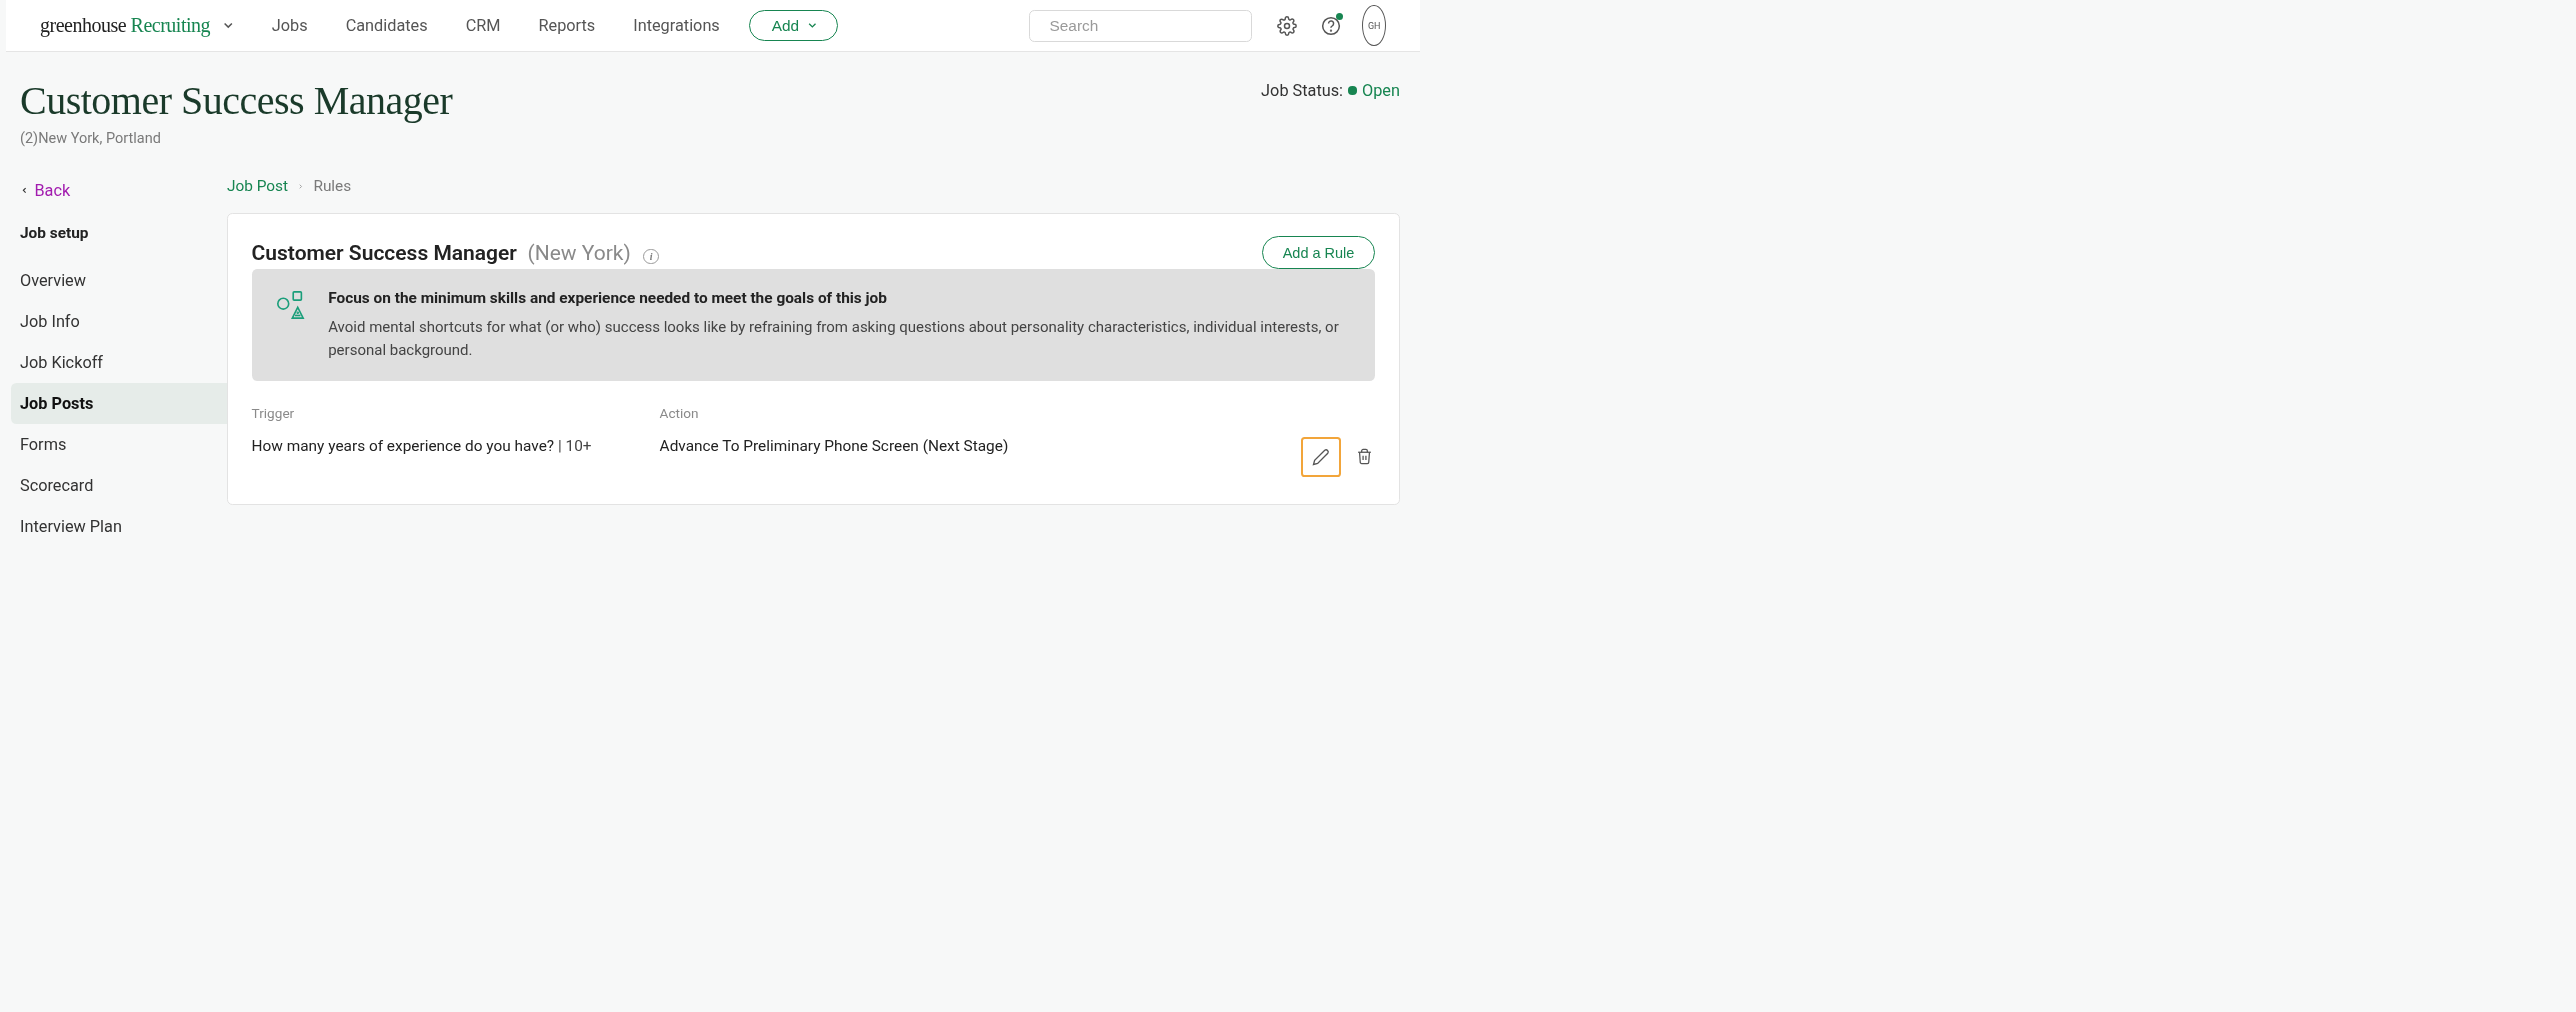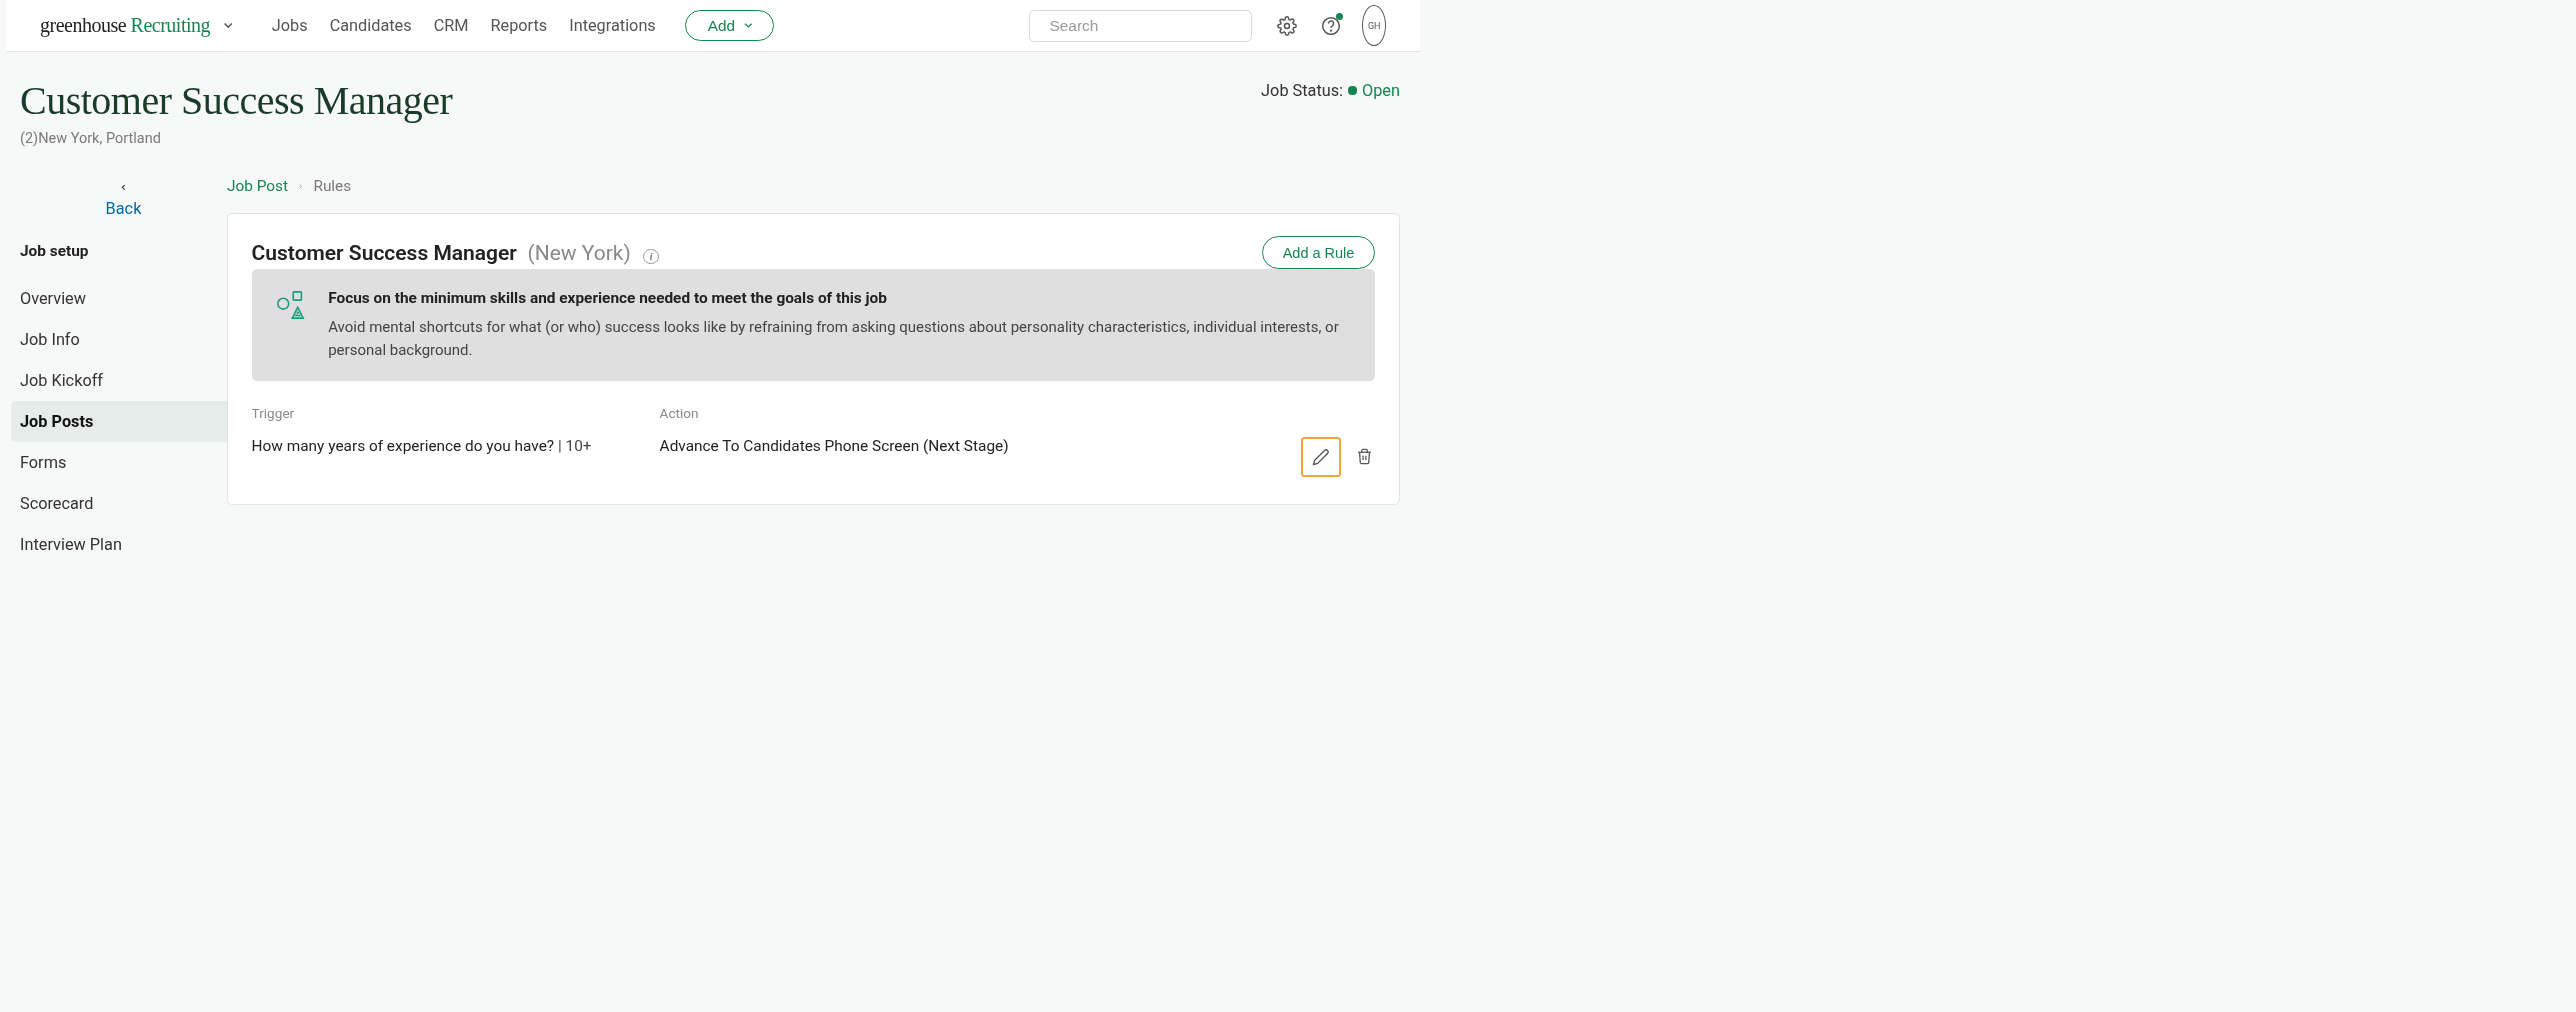--- a/index.html
+++ b/index.html
@@ -26,21 +26,21 @@
     letter-spacing: -0.5px;
     display: flex;
     align-items: center;
     gap: 7.3px;
     color: #222;
   }
   .logo .green { color: #178551; }
   .logo-chevron { margin-left: 3.6px; display:flex; align-items:center; }
   .nav {
     display: flex;
-    gap: 22px;
+    gap: 38px;
     margin-left: 25.4px;
     font-size: 16.3px;
     color: #555;
   }
   .nav-item { cursor: pointer; }
   .add-btn {
     margin-left: 18px;
     border: 1.4px solid #178551;
     color: #178551;
     background: #fff;
@@ -144,24 +144,23 @@
   .sidebar {
     width: 227px;
     padding: 16.3px 0 0 20px;
     flex-shrink: 0;
   }
   .back-link {
     display: flex;
     align-items: center;
     gap: 5.4px;
     font-size: 16.3px;
-    color: #0369a1;
+    color: #a21caf;
     cursor: pointer;
     margin-bottom: 23.6px;
-    flex-direction: column;
   }
   .side-section-title {
     font-size: 15.4px;
     font-weight: 700;
     color: #222;
     margin-bottom: 18px;
   }
   .side-item {
     font-size: 16.3px;
     color: #333;
@@ -409,21 +408,21 @@
       <div class="rule-table">
         <div class="rule-head">
           <div class="col-trigger">Trigger</div>
           <div class="col-action">Action</div>
           <div class="col-ops"></div>
         </div>
         <div class="rule-row">
           <div class="col-trigger">
             <span class="trigger-q">How many years of experience do you have?</span><span class="trigger-v"> | 10+</span>
           </div>
-          <div class="col-action" style="padding-right:18px;">Advance To Candidates Phone Screen (Next Stage)</div>
+          <div class="col-action" style="padding-right:18px;">Advance To Preliminary Phone Screen (Next Stage)</div>
           <div class="col-ops">
             <div class="edit-btn">
               <svg width="18" height="18" viewBox="0 0 24 24" fill="none" stroke="#555" stroke-width="1.8">
                   <path d="M17 3a2.85 2.85 0 0 1 4 4L7.5 20.5 2 22l1.5-5.5L17 3z"></path>
                 </svg>
             </div>
             <div class="trash-btn">
               <svg width="17" height="17" viewBox="0 0 24 24" fill="none" stroke="#555" stroke-width="1.8">
                   <polyline points="3 6 5 6 21 6"></polyline>
                   <path d="M19 6l-1 14a2 2 0 0 1-2 2H8a2 2 0 0 1-2-2L5 6"></path>

